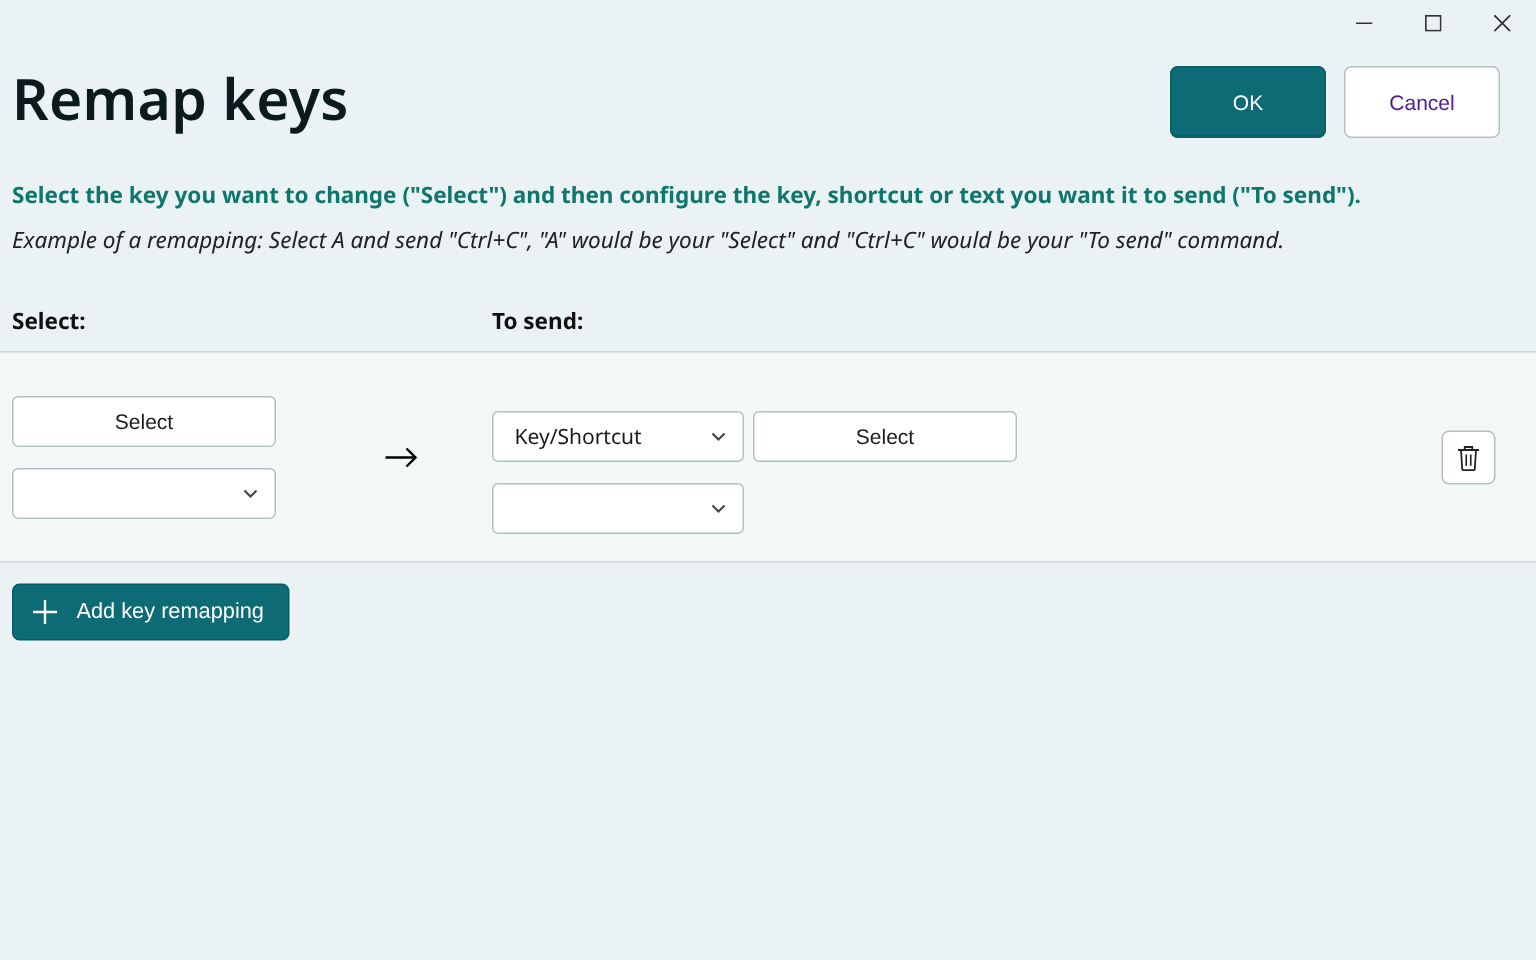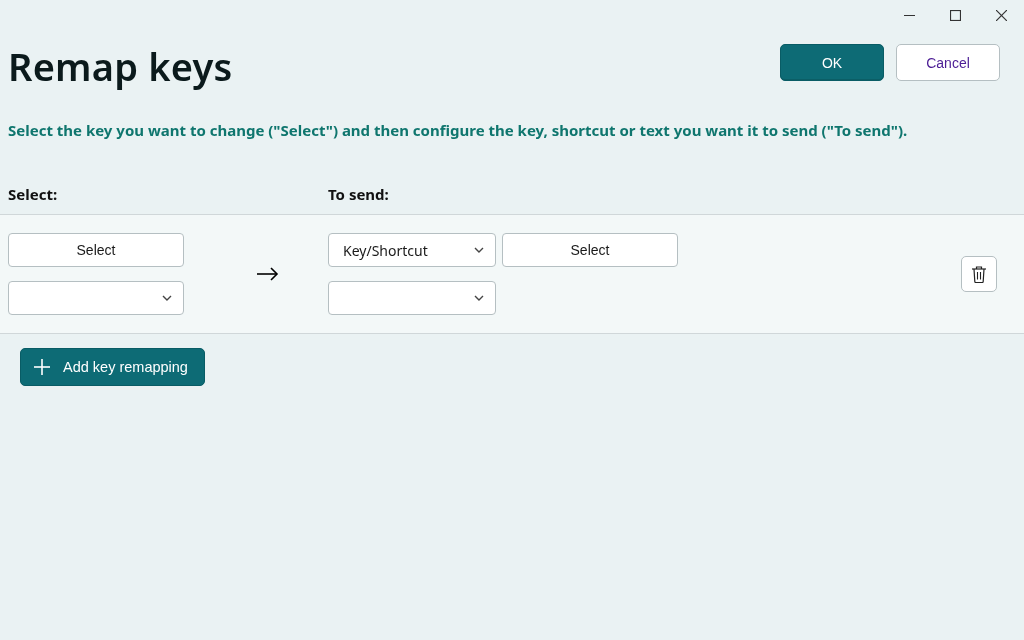--- a/index.html
+++ b/index.html
@@ -53,21 +53,21 @@
     letter-spacing: 0.2px;
     color: #0b1a1c;
   }
   .action-buttons {
     display: flex;
     gap: 12px;
     margin-top: 4px;
   }
   .btn {
     min-width: 104px;
-    height: 37px;
+    height: 48px;
     border-radius: 5px;
     font-size: 14px;
     display: inline-flex;
     align-items: center;
     justify-content: center;
     cursor: pointer;
     padding: 0 18px;
     border: 1px solid transparent;
   }
   .btn-primary {
@@ -145,37 +145,37 @@
   }
   .arrow-cell {
     display: flex; align-items: center; justify-content: center;
     font-size: 24px;
     color: #000;
   }
   .tosend-group {
     display: flex; flex-direction: column; gap: 14px;
   }
   .tosend-top {
-    display: flex; gap: 6px;
+    display: flex; gap: 6px; margin-top: 21px;
   }
   .trash-cell {
     display: flex; align-items: center; justify-content: center;
   }
   .icon-btn {
     width: 36px; height: 36px;
     background: var(--white);
     border: 1px solid var(--border-strong);
     border-radius: 5px;
     display: inline-flex;
     align-items: center; justify-content: center;
     cursor: pointer;
   }
   .icon-btn svg { width: 16px; height: 18px; color: #222; }
   .add-row {
-    padding: 14px 20px;
+    padding: 14px 8px;
   }
   .btn-add {
     background: var(--accent);
     color: #ffffff;
     height: 38px;
     border-radius: 5px;
     border: 1px solid var(--accent-dark);
     display: inline-flex;
     align-items: center;
     gap: 12px;
@@ -212,20 +212,21 @@
 <div class="header-row">
   <h1 class="page-title">Remap keys</h1>
   <div class="action-buttons">
     <button class="btn btn-primary">OK</button>
     <button class="btn btn-secondary">Cancel</button>
   </div>
 </div>
 
 <div class="intro">
   <p class="intro-bold">Select the key you want to change ("Select") and then configure the key, shortcut or text you want it to send ("To send").</p>
+  <p class="intro-italic">Example of a remapping: Select A and send "Ctrl+C", "A" would be your "Select" and "Ctrl+C" would be your "To send" command.</p>
 </div>
 
 <div class="col-headers">
   <div>Select:</div>
   <div>To send:</div>
 </div>
 
 <div class="mapping-row">
   <div class="stack">
     <button class="field-btn">Select</button>

